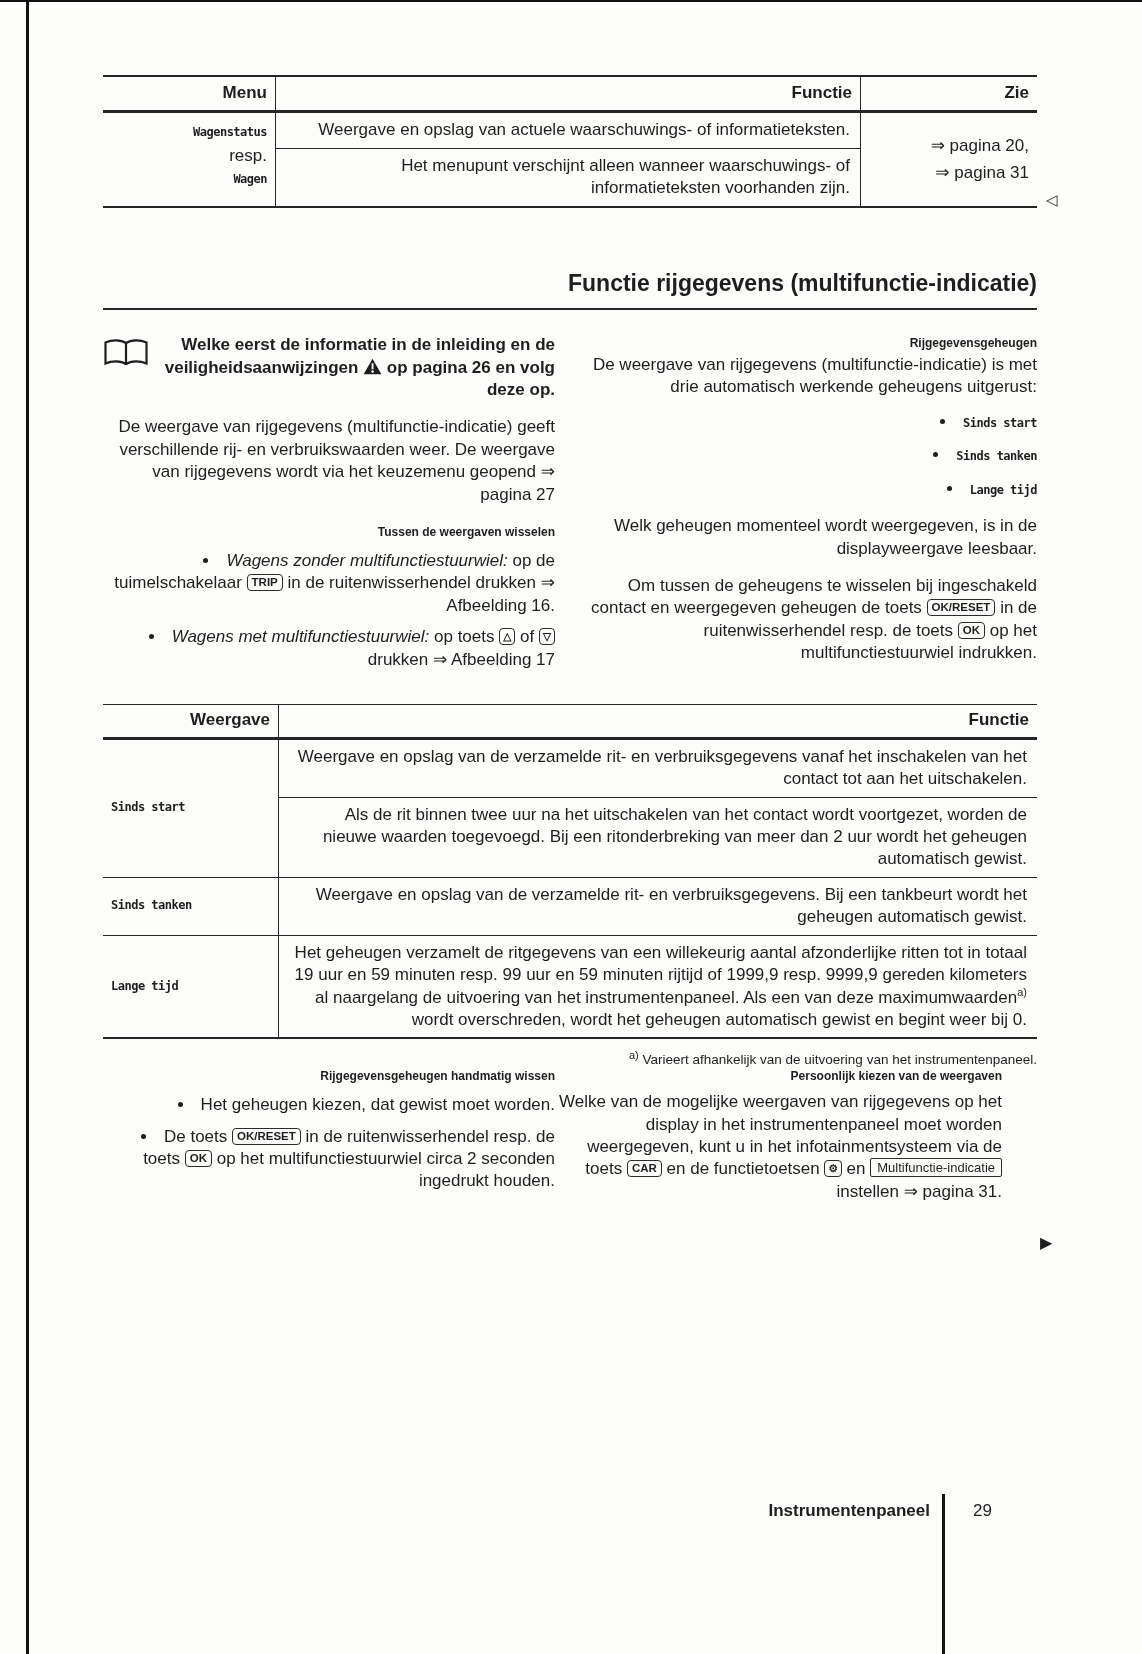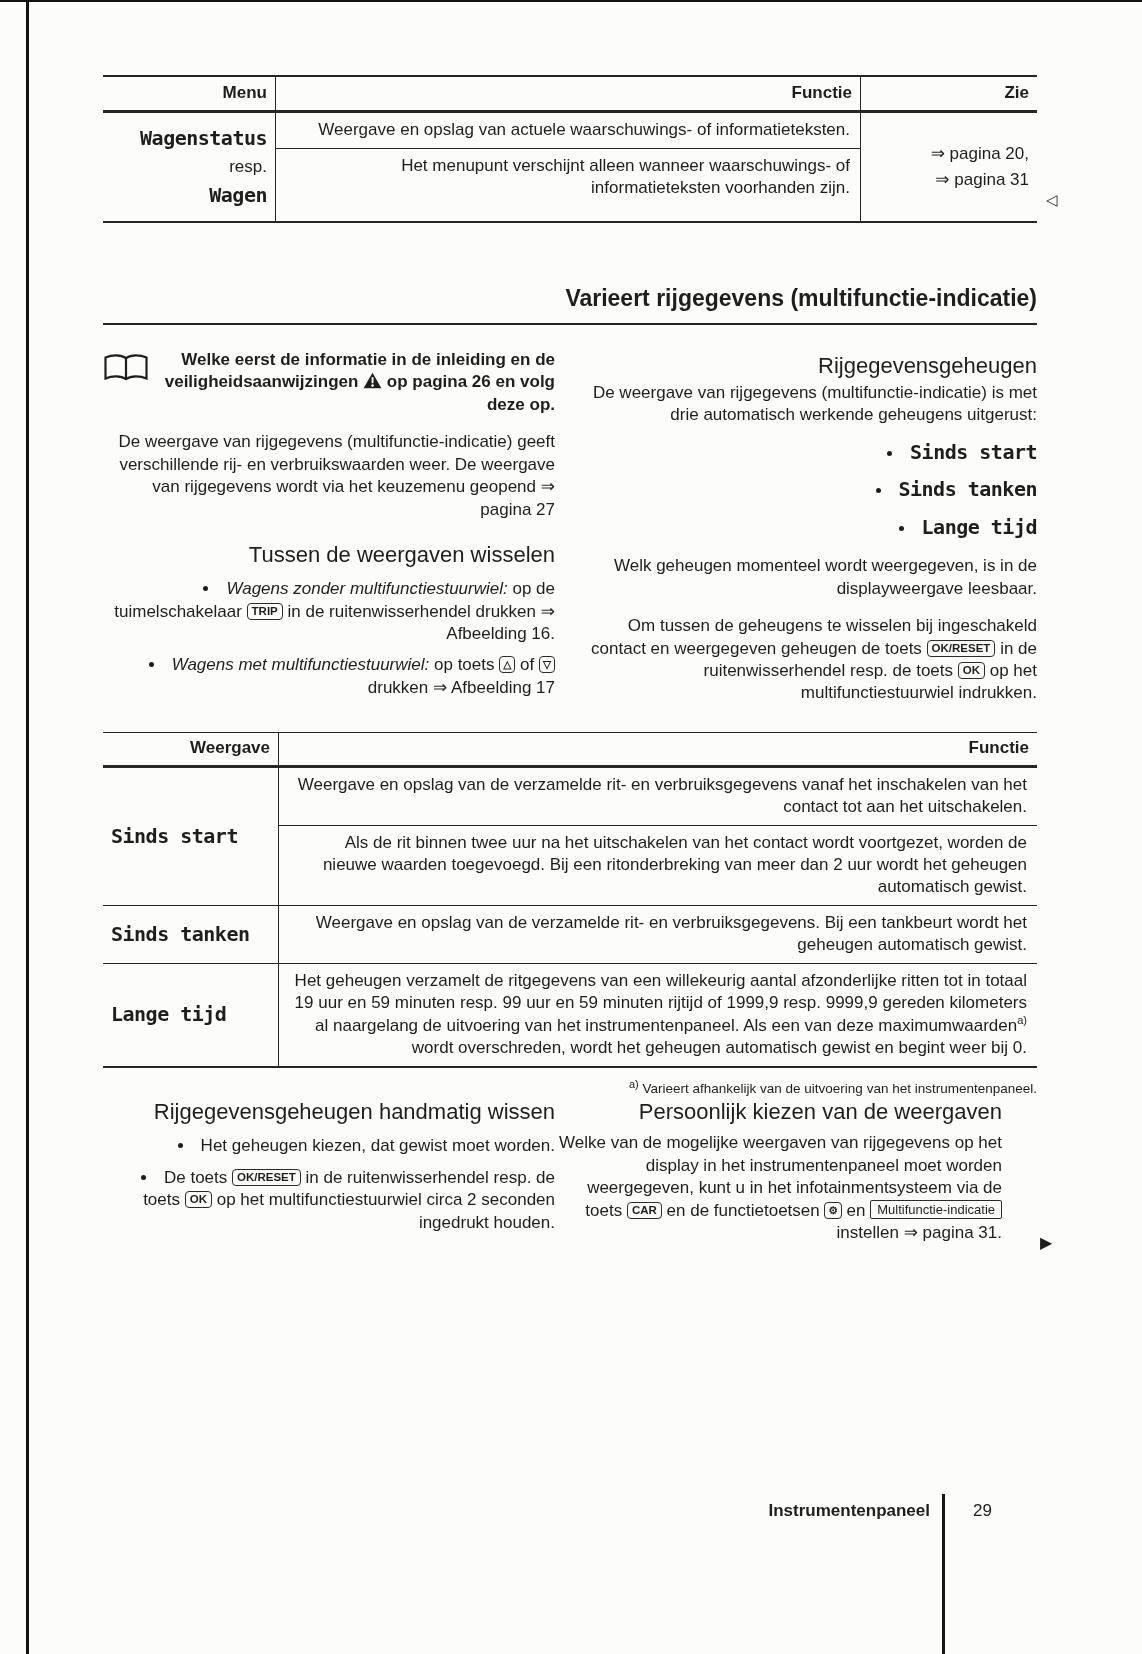--- a/index.html
+++ b/index.html
@@ -18,33 +18,33 @@
   
   .t1 { display:grid; grid-template-columns:172px 585px 177px; margin-top:75px;
         border-top:2px solid #262626; border-bottom:2px solid #262626; }
   .hcell { font-weight:700; padding:5px 8px 6px 8px; border-bottom:3px solid #262626; }
   .bl { border-left:1.5px solid #262626; }
   .menu-cell { padding:12px 8px; display:flex; flex-direction:column; gap:4px; }
   .func-cell p { padding:6px 10px; }
   .func-cell p.divided { border-bottom:1.5px solid #262626; }
   .zie-cell { display:flex; flex-direction:column; justify-content:center; gap:4px; padding:0 8px; }
 
-  .mono { font-family:"DejaVu Sans Mono", monospace; font-weight:700; font-size:20px; letter-spacing:-0.5px; }
+  .mono { font-family:"DejaVu Sans Mono", monospace; font-weight:700; font-size:12px; letter-spacing:-0.5px; }
 
   
   .section-title { font-size:23px; font-weight:700; margin-top:60px;
                    padding-bottom:10px; border-bottom:2px solid #262626; }
 
   
   .cols { display:grid; grid-template-columns:452px 447px; column-gap:35px; margin-top:24px; }
   .intro-text { font-weight:700; }
   .book { float:left; margin:4px 14px 2px 0; }
   .warn-icon svg { vertical-align:-2px; }
   p.body { margin-top:15px; }
-  h2.sub { font-size:22px; font-weight:400; margin-top:19px; margin-bottom:2px; }
+  h2.sub { font-size:12px; font-weight:700; margin-top:19px; margin-bottom:2px; }
   h2.sub.first { margin-top:2px; }
 
   ul.bullets { list-style:disc inside; margin-top:9px; }
   ul.bullets li { margin-bottom:9px; }
   ul.mem { margin-top:12px; }
   ul.mem li { margin-bottom:11px; }
   em { font-style:italic; }
 
   .key { display:inline-block; border:1.5px solid #2b2b2b; border-radius:4px;
          padding:0 4px; font-size:11.5px; font-weight:700; line-height:15px;
@@ -96,21 +96,21 @@
       <div class="func-cell bl">
         <p class="divided">Weergave en opslag van actuele waarschuwings- of informatieteksten.</p>
         <p>Het menupunt verschijnt alleen wanneer waarschuwings- of informatieteksten voorhanden zijn.</p>
       </div>
       <div class="zie-cell bl">
         <span>⇒ pagina 20,</span>
         <span>⇒ pagina 31</span>
       </div>
     </div>
 
-    <h1 class="section-title">Varieert rijgegevens (multifunctie-indicatie)</h1>
+    <h1 class="section-title">Functie rijgegevens (multifunctie-indicatie)</h1>
 
     <div class="cols">
       <div class="col">
         <div class="intro">
           <span class="book"><svg width="46" height="30" viewBox="0 0 46 30">
                 <path d="M23 5 C18 1.5 9 1.5 2.5 4.5 L2.5 25.5 C9 22.5 18 22.5 23 26 C28 22.5 37 22.5 43.5 25.5 L43.5 4.5 C37 1.5 28 1.5 23 5 Z" fill="none" stroke="#1e1e1e" stroke-width="2.2"></path>
                 <path d="M23 5 L23 26" stroke="#1e1e1e" stroke-width="2.2" fill="none"></path>
               </svg></span>
           <p class="intro-text">
             <span>Welke eerst de informatie in de inleiding en de veiligheidsaanwijzingen</span>

